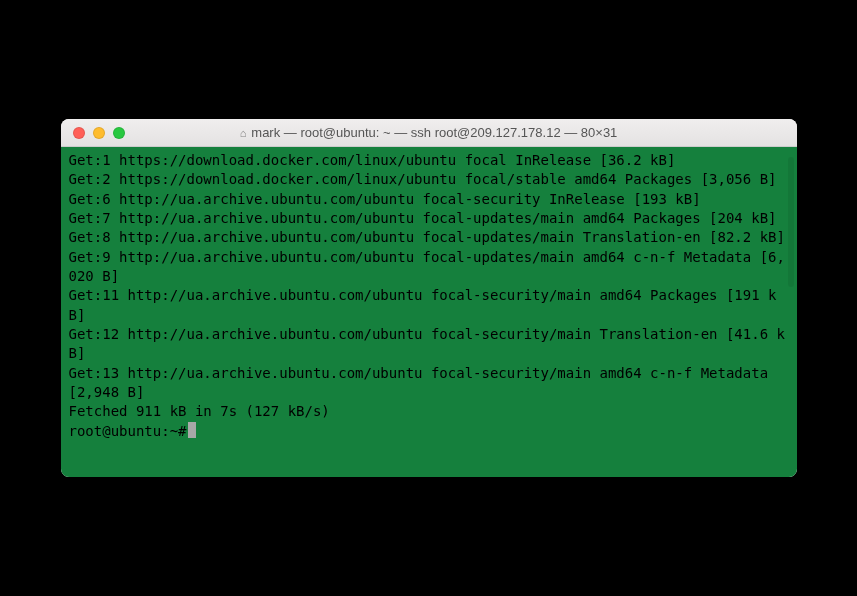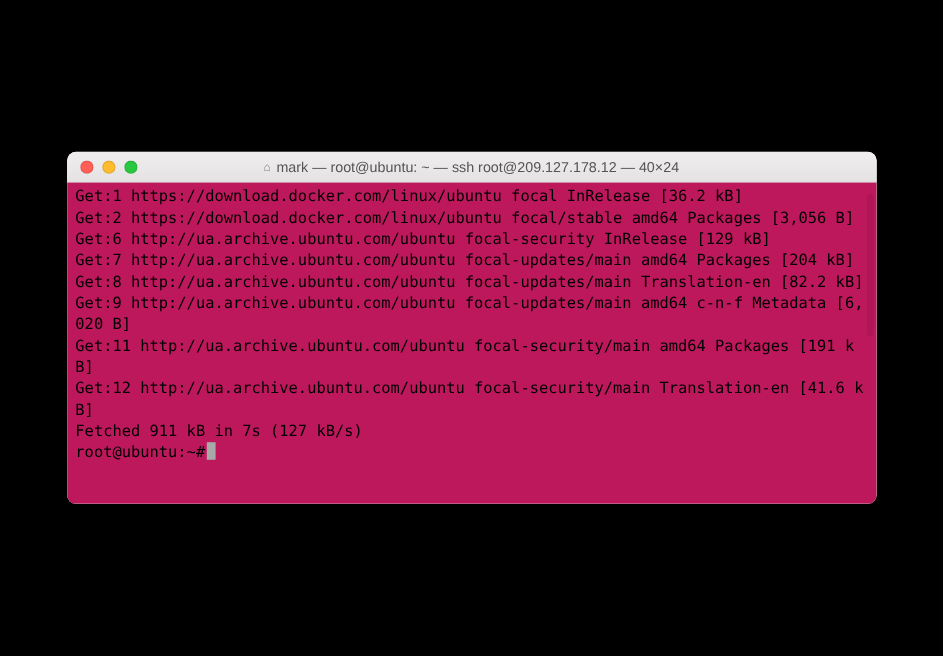--- a/index.html
+++ b/index.html
@@ -47,21 +47,21 @@
       text-align: center;
       font-size: 13px;
       color: #555;
       display: flex;
       align-items: center;
       justify-content: center;
       gap: 5px;
     }
     .home-icon { font-size: 11px; opacity: 0.7; }
     .terminal {
-      background: #be185d;
+      background: #15803d;
       padding: 4px 8px 36px 8px;
       font-family: "Menlo", "Monaco", "Consolas", monospace;
       font-size: 14px;
       line-height: 1.38;
       color: #000;
       overflow: hidden;
       position: relative;
     }
     .line {
       white-space: pre-wrap;
@@ -91,33 +91,34 @@
 
 <div class="window">
   <div class="titlebar">
     <div class="lights">
       <div class="light red"></div>
       <div class="light yellow"></div>
       <div class="light green"></div>
     </div>
     <div class="title">
       <span class="home-icon">⌂</span>
-      <span>mark — root@ubuntu: ~ — ssh root@209.127.178.12 — 40×24</span>
+      <span>mark — root@ubuntu: ~ — ssh root@209.127.178.12 — 80×31</span>
     </div>
   </div>
   <div class="terminal">
     <div id="output">
         <div class="line">Get:1 https://download.docker.com/linux/ubuntu focal InRelease [36.2 kB]</div>
         <div class="line">Get:2 https://download.docker.com/linux/ubuntu focal/stable amd64 Packages [3,056 B]</div>
-        <div class="line">Get:6 http://ua.archive.ubuntu.com/ubuntu focal-security InRelease [129 kB]</div>
+        <div class="line">Get:6 http://ua.archive.ubuntu.com/ubuntu focal-security InRelease [193 kB]</div>
         <div class="line">Get:7 http://ua.archive.ubuntu.com/ubuntu focal-updates/main amd64 Packages [204 kB]</div>
         <div class="line">Get:8 http://ua.archive.ubuntu.com/ubuntu focal-updates/main Translation-en [82.2 kB]</div>
         <div class="line">Get:9 http://ua.archive.ubuntu.com/ubuntu focal-updates/main amd64 c-n-f Metadata [6,020 B]</div>
         <div class="line">Get:11 http://ua.archive.ubuntu.com/ubuntu focal-security/main amd64 Packages [191 kB]</div>
         <div class="line">Get:12 http://ua.archive.ubuntu.com/ubuntu focal-security/main Translation-en [41.6 kB]</div>
+        <div class="line">Get:13 http://ua.archive.ubuntu.com/ubuntu focal-security/main amd64 c-n-f Metadata [2,948 B]</div>
         <div class="line">Fetched 911 kB in 7s (127 kB/s)</div>
       </div>
     <div class="prompt-line">
       <span>root@ubuntu:~# </span>
         <span class="cursor"></span>
     </div>
     <div class="scroll-hint"></div>
   </div>
 </div>
 

